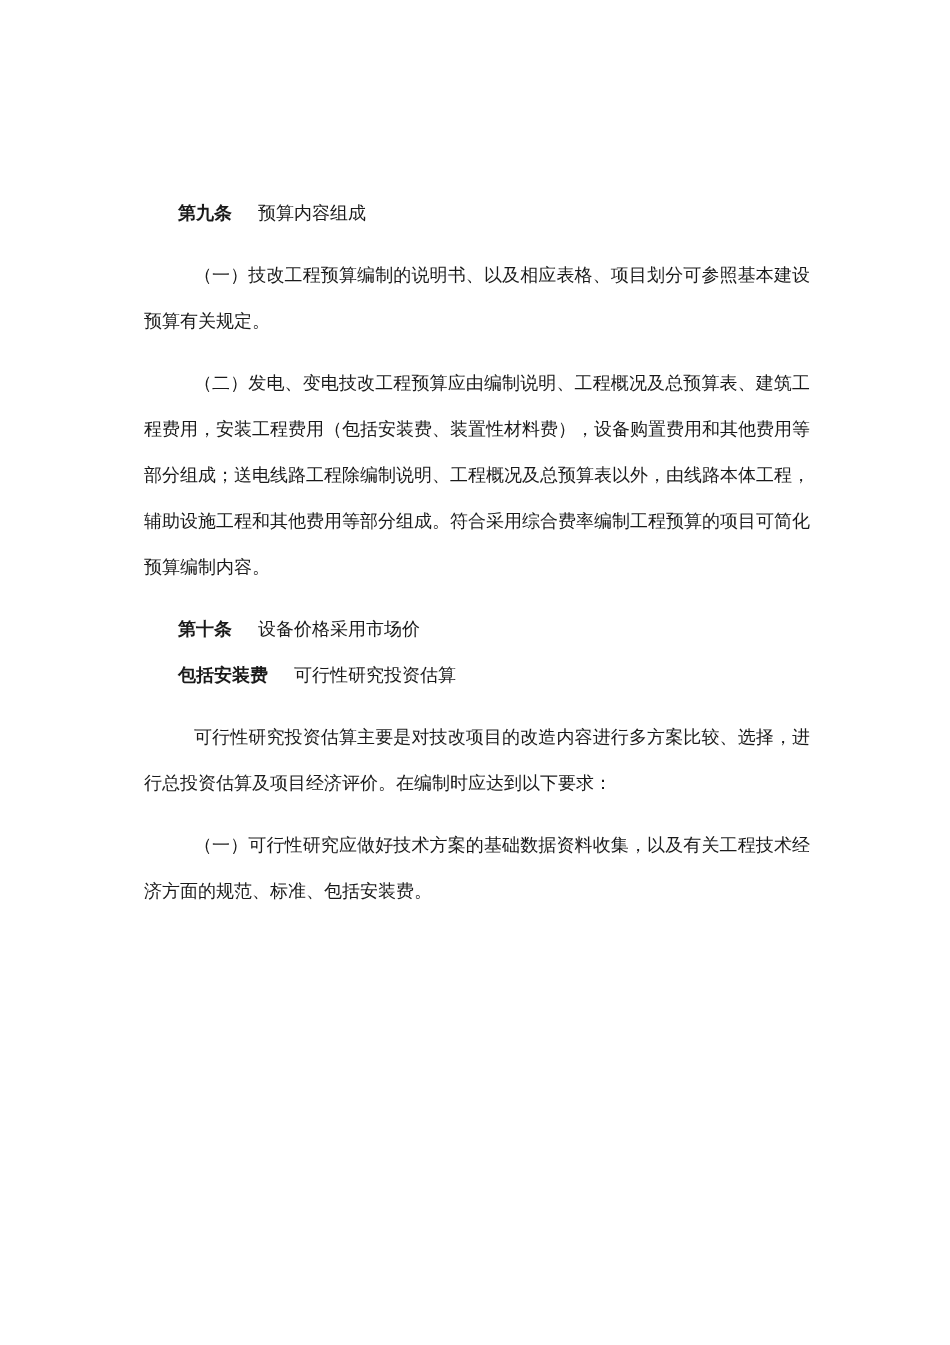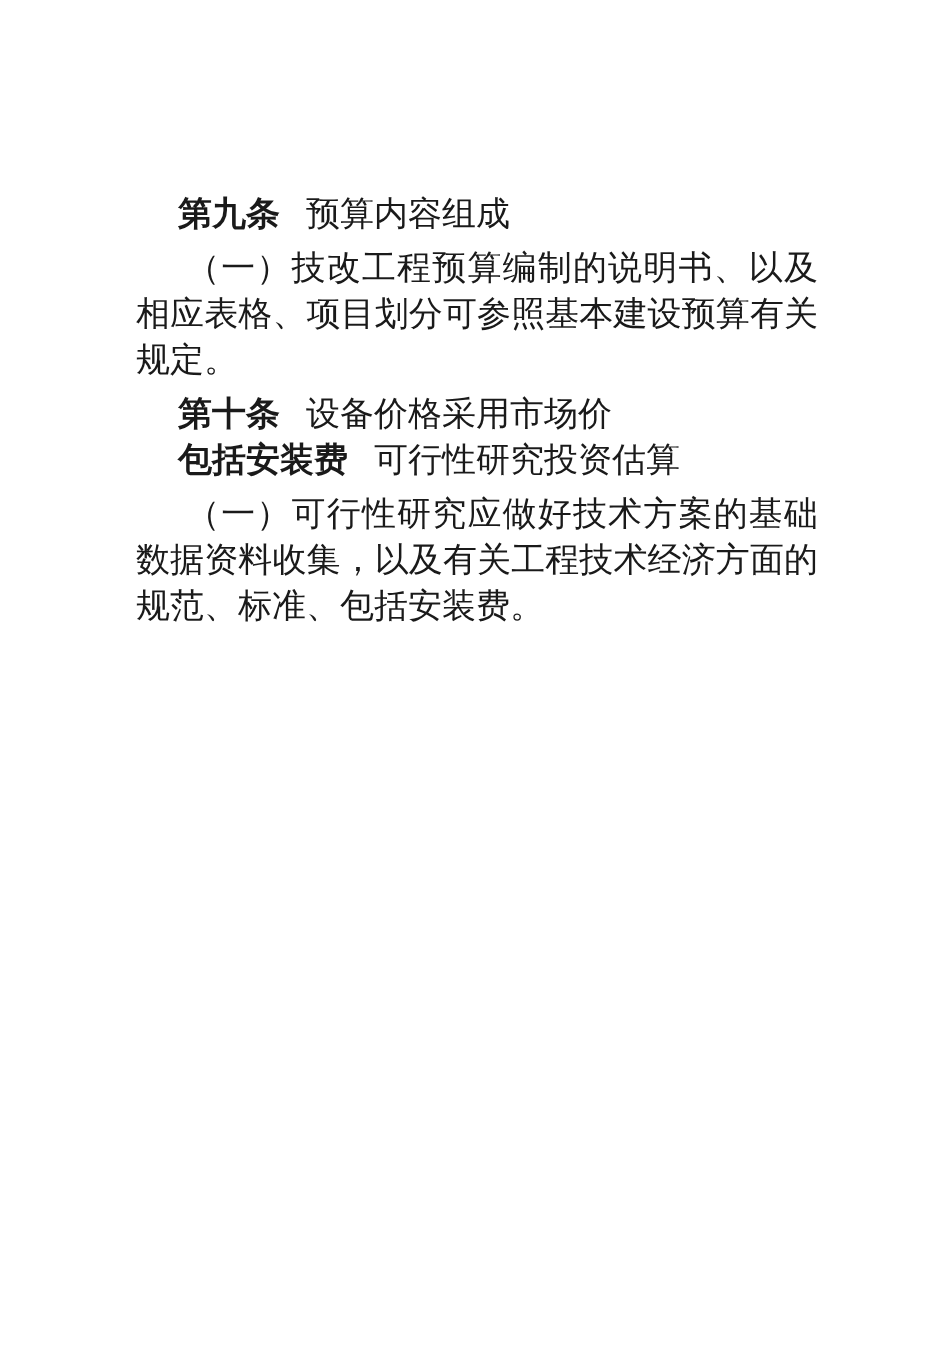--- a/index.html
+++ b/index.html
@@ -3,43 +3,45 @@
 <meta charset="utf-8">
 <style>
   html, body { margin: 0; padding: 0; background: #ffffff; }
   body { width: 950px; height: 1345px; position: relative; overflow: hidden; }
   .page {
     position: absolute;
     left: 128px;
     top: 190px;
     width: 698px;
     font-family: "DejaVu Serif", "Liberation Serif", serif;
-    font-size: 34px;
+    font-size: 18px;
     line-height: 46px;
     color: #1a1a1a;
     text-align: justify;
     text-justify: inter-character;
   }
-  .p { margin: 8px; text-indent: 50px; }
+  .p { margin: 16px; text-indent: 50px; }
   .p.paren { text-indent: 50px; }
   .heading { margin: 0; text-indent: 50px; }
   .heading .label { font-family: "DejaVu Sans", "Liberation Sans", sans-serif; font-weight: bold; }
   .heading .gap { display: inline-block; width: 26px; }
   .heading .title { }
 </style>
 </head>
 <body>
 
 <div class="page">
   <p class="heading">
     <span class="label">第九条</span><span class="gap"></span><span class="title">预算内容组成</span>
   </p>
   <p class="p paren">（一）技改工程预算编制的说明书、以及相应表格、项目划分可参照基本建设预算有关规定。</p>
+  <p class="p paren">（二）发电、变电技改工程预算应由编制说明、工程概况及总预算表、建筑工程费用，安装工程费用（包括安装费、装置性材料费），设备购置费用和其他费用等部分组成；送电线路工程除编制说明、工程概况及总预算表以外，由线路本体工程，辅助设施工程和其他费用等部分组成。符合采用综合费率编制工程预算的项目可简化预算编制内容。</p>
 
   <p class="heading">
     <span class="label">第十条</span><span class="gap"></span><span class="title">设备价格采用市场价</span>
   </p>
 
   <p class="heading">
     <span class="label">包括安装费</span><span class="gap"></span><span class="title">可行性研究投资估算</span>
   </p>
+  <p class="p">可行性研究投资估算主要是对技改项目的改造内容进行多方案比较、选择，进行总投资估算及项目经济评价。在编制时应达到以下要求：</p>
   <p class="p paren">（一）可行性研究应做好技术方案的基础数据资料收集，以及有关工程技术经济方面的规范、标准、包括安装费。</p>
 </div>
 
 </body></html>

